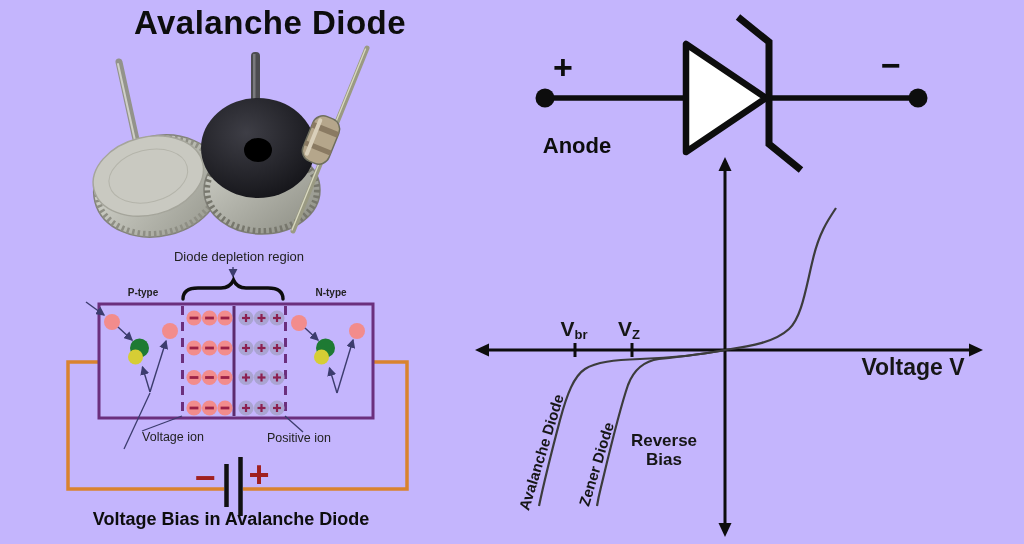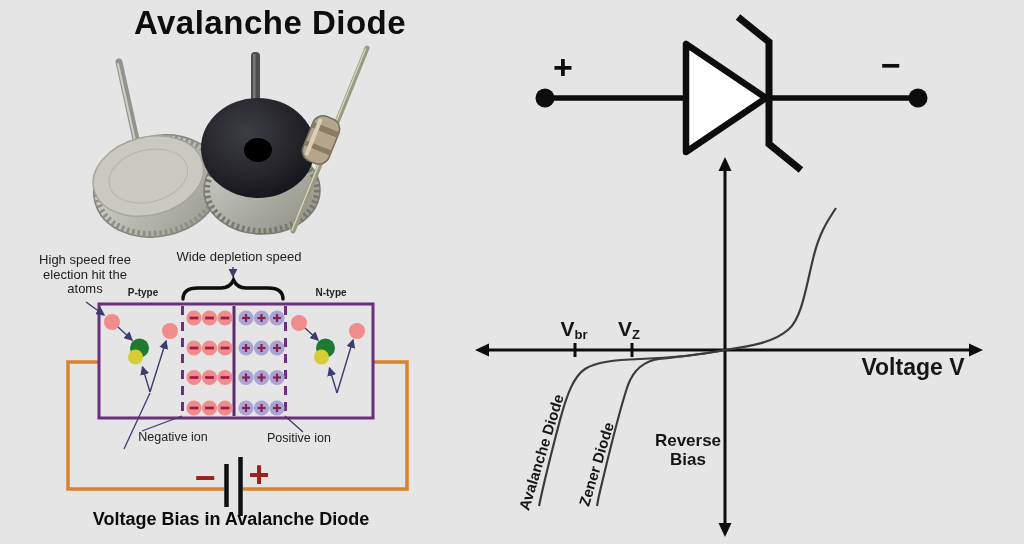--- a/index.html
+++ b/index.html
@@ -1,17 +1,17 @@
 <!DOCTYPE html>
 <html><head>
 <meta charset="utf-8">
 <style>
   html,body{margin:0;padding:0;background:#fff;}
   .stage{
-    position:relative;width:1024px;height:544px;background:#e5e5e5;overflow:hidden;
+    position:relative;width:1024px;height:544px;background:#c4b5fd;overflow:hidden;
     font-family:"Liberation Sans",sans-serif;color:#1a1a1a;
   }
   .stage svg{position:absolute;left:0;top:0;}
   .lbl{position:absolute;line-height:1.12;}
   .c{text-align:center;}
   .r{text-align:right;}
   .pre{white-space:pre-line;}
   .title{font-size:33px;font-weight:800;letter-spacing:.5px;color:#0d0d0d;}
   .big-sign{font-size:34px;font-weight:700;color:#0d0d0d;}
   .term{font-size:22px;font-weight:700;color:#0d0d0d;}
@@ -195,33 +195,31 @@
       <path d="M 725 350 C 752 346 775 342 789 329 C 802 317 806 287 813 259 C 819 233 828 220 836 208" fill="none" stroke="#3c3c3c" stroke-width="2.2"></path>
       <path d="M 725 350 C 700 355 668 358 640 359 C 614 360 596 362 585 369 C 574 376 567 394 560 420 C 551 454 543 487 539 506" fill="none" stroke="#3c3c3c" stroke-width="2.2"></path>
       <path d="M 725 350 C 704 354 678 357 659 359 C 644 361 634 369 628 385 C 619 411 608 458 601 487 C 599 495 598 500 597 506" fill="none" stroke="#3c3c3c" stroke-width="2.2"></path>
     </g>
   </svg>
 
   <div class="lbl title c" style="left:70px;top:5px;width:400px;">Avalanche Diode</div>
 
   <div class="lbl big-sign c" style="left:543px;top:48px;width:40px;">+</div>
   <div class="lbl big-sign c" style="left:871px;top:46px;width:40px;">−</div>
+  <div class="lbl term c" style="left:527px;top:134px;width:100px;">Anode</div>
 
   <div class="lbl axis c" style="left:853px;top:355px;width:120px;font-size:23px;">Voltage V</div>
   <div class="lbl vtick c" style="left:549px;top:317px;width:50px;"><span>V</span><sub>br</sub></div>
   <div class="lbl vtick c" style="left:606px;top:317px;width:46px;"><span>V</span><sub>Z</sub></div>
-  <div class="lbl glabel c" style="left:626px;top:431px;width:76px;margin-left:24px;">Reverse Bias</div>
+  <div class="lbl glabel c" style="left:626px;top:431px;width:76px;">Reverse Bias</div>
   <div class="lbl curve-lbl c" style="left:467px;top:444px;width:150px;">Avalanche Diode</div>
   <div class="lbl curve-lbl c" style="left:542px;top:456px;width:110px;">Zener Diode</div>
 
-  <div class="lbl note c pre" style="left:33px;top:253px;width:104px;">High speed free
-election hit the
-atoms</div>
-  <div class="lbl note c" style="left:168px;top:250px;width:142px;">Wide depletion speed</div>
+  <div class="lbl note c" style="left:168px;top:250px;width:142px;">Diode depletion region</div>
   <div class="lbl region c" style="left:113px;top:287px;width:60px;">P-type</div>
   <div class="lbl region c" style="left:301px;top:287px;width:60px;">N-type</div>
-  <div class="lbl small c" style="left:133px;top:430px;width:80px;">Negative ion</div>
+  <div class="lbl small c" style="left:133px;top:430px;width:80px;">Voltage ion</div>
   <div class="lbl small c" style="left:260px;top:431px;width:78px;">Positive ion</div>
   <div class="lbl bat c" style="left:188px;top:460px;width:34px;">−</div>
   <div class="lbl bat c" style="left:241px;top:457px;width:36px;">+</div>
   <div class="lbl caption c" style="left:61px;top:509px;width:340px;">Voltage Bias in Avalanche Diode</div>
 
 </div>
 
 </body></html>

